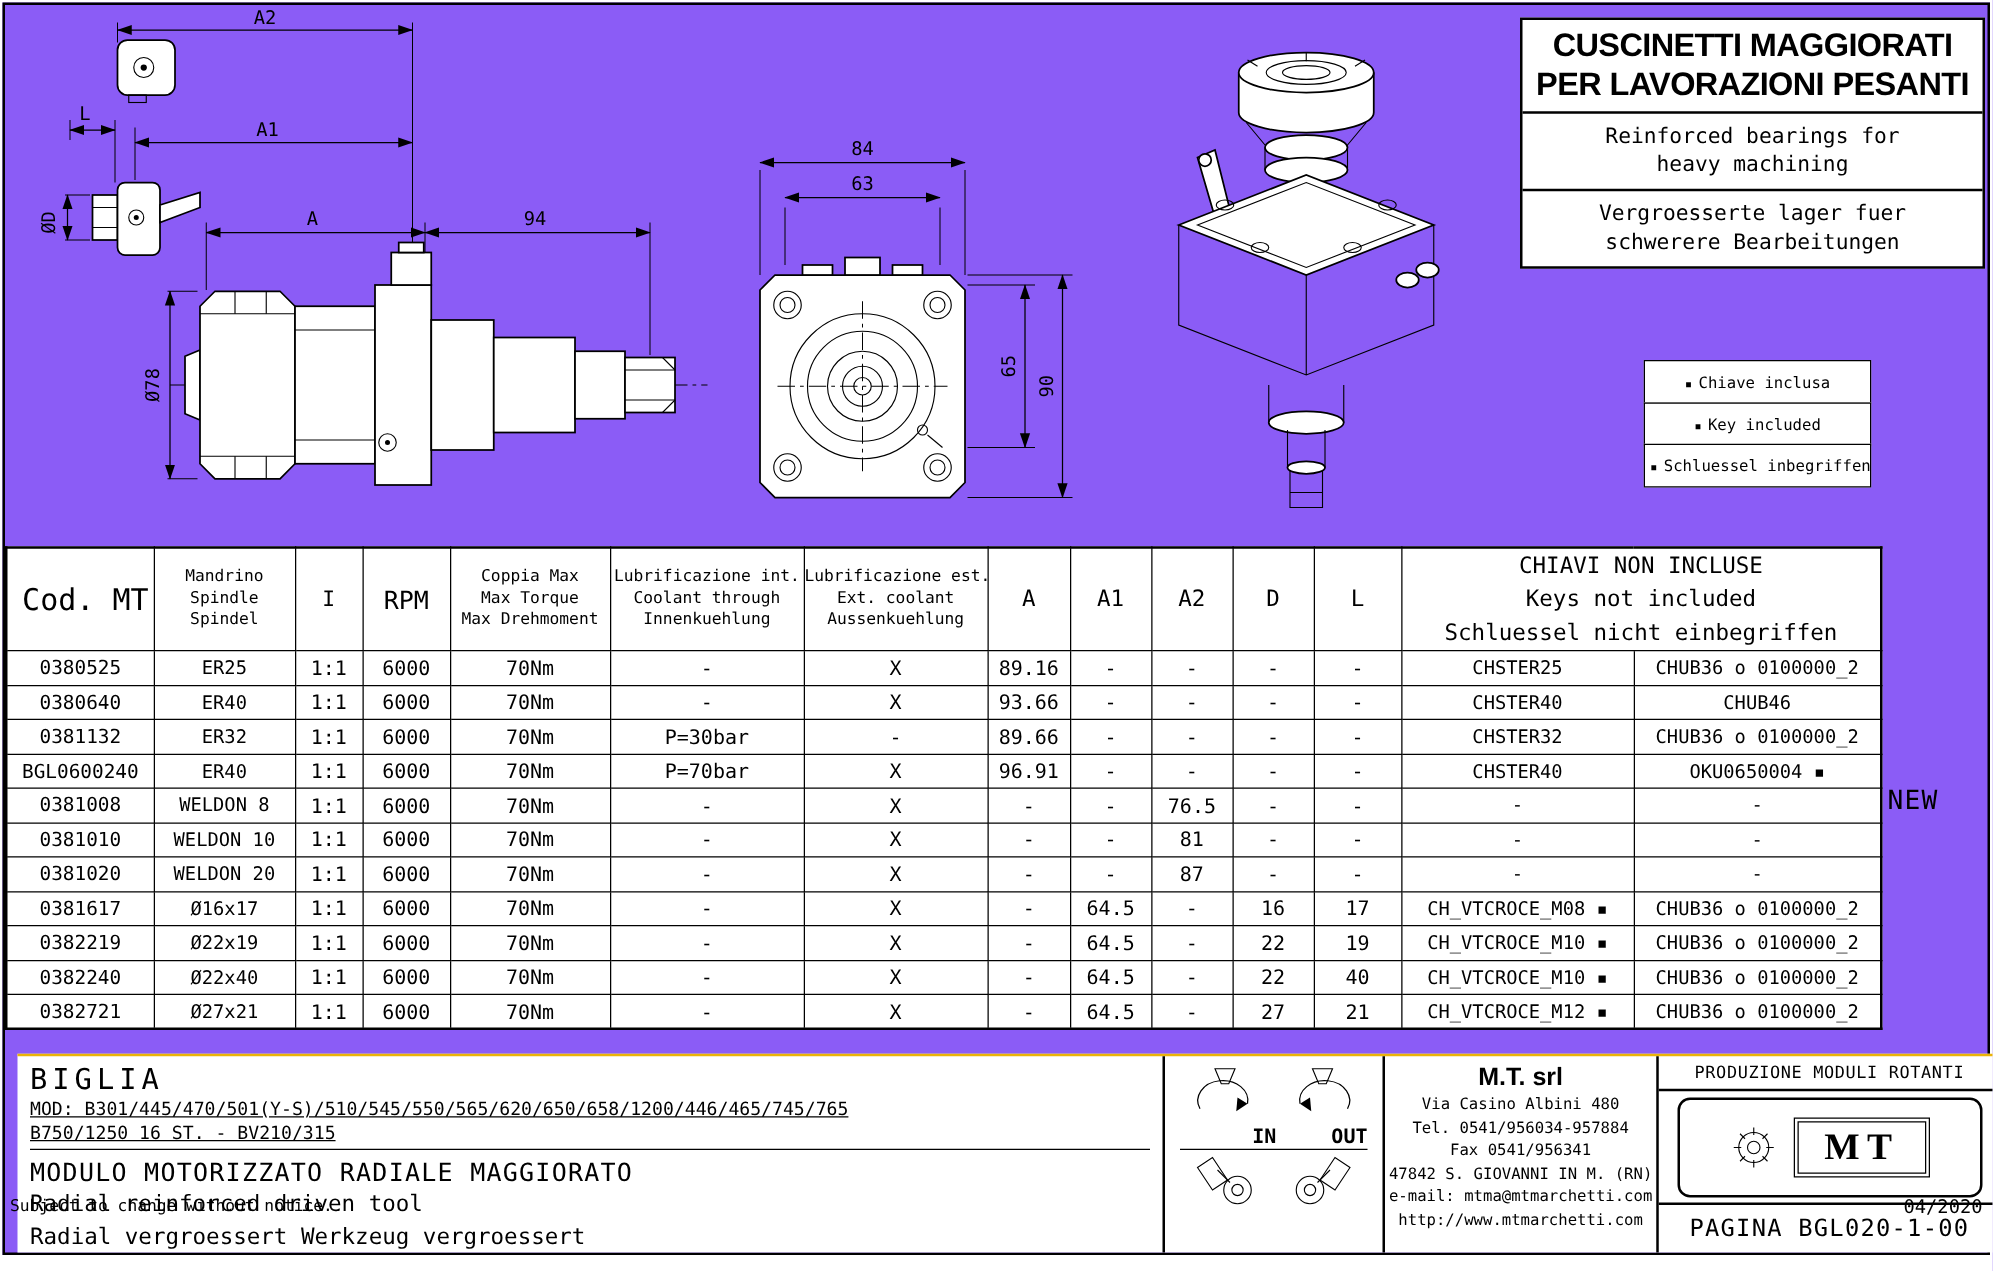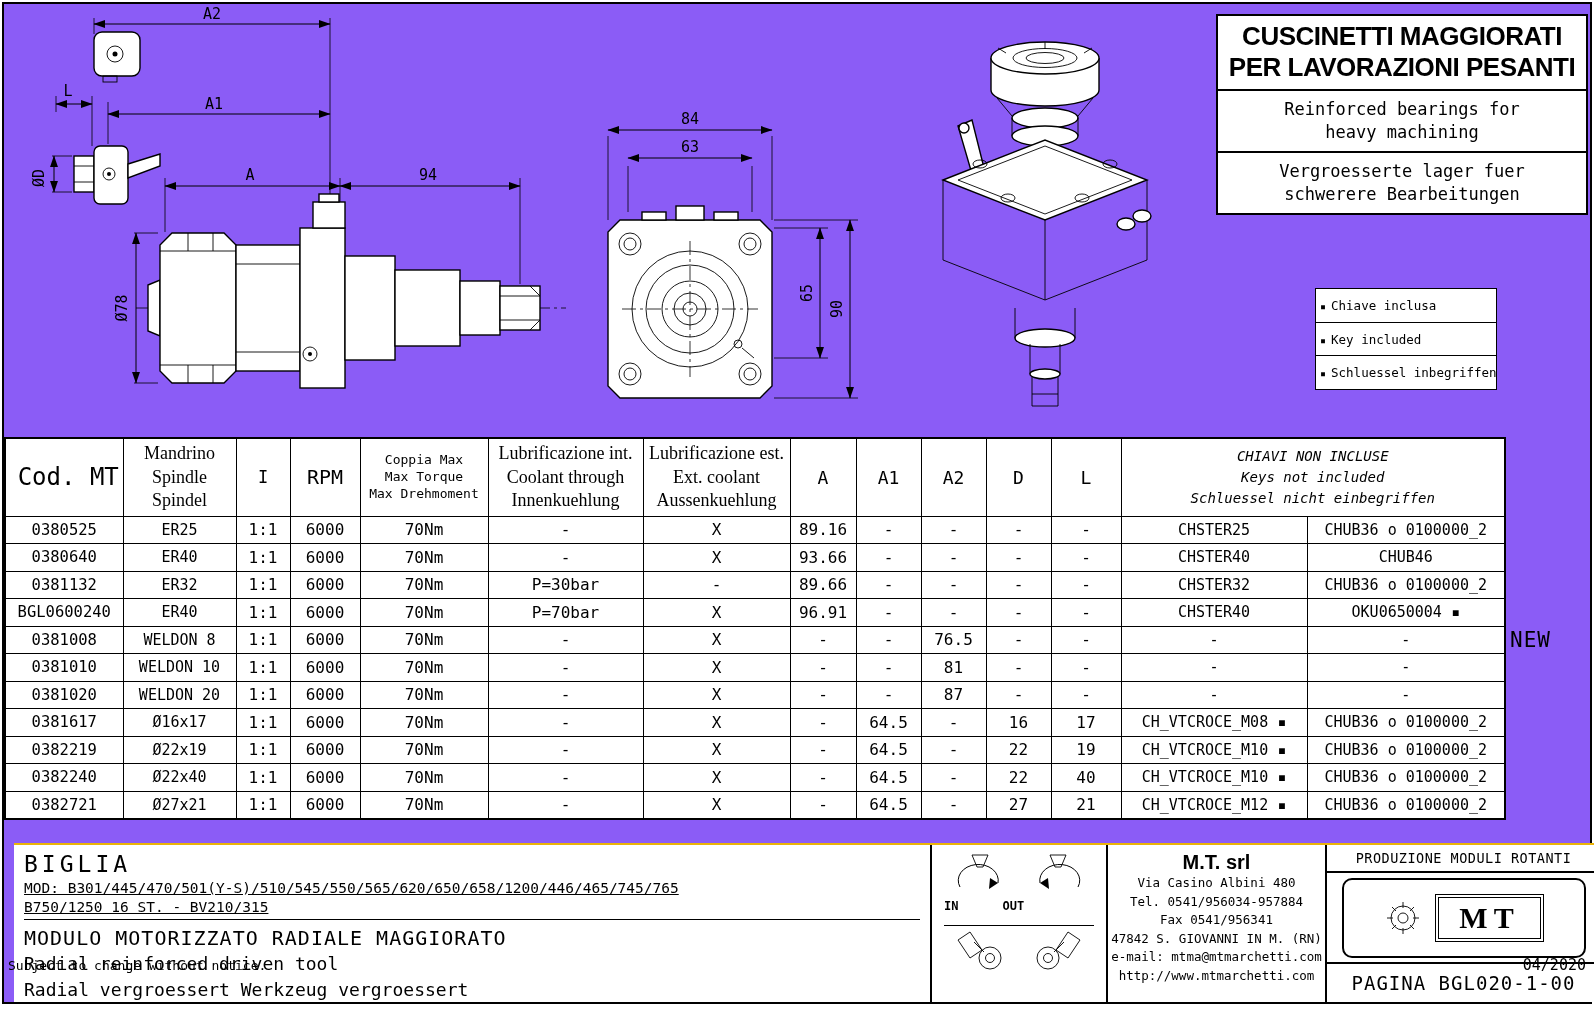--- a/index.html
+++ b/index.html
@@ -26,59 +26,59 @@
   
   .title-box { position:absolute; left:1212px; top:10px; width:372px; border:2px solid #000; background:#fff; }
   .title-box .tb-it { padding:5px 2px 7px; text-align:center;
      font-family:"Liberation Sans", sans-serif; font-weight:bold; font-size:26px;
      letter-spacing:-0.5px; line-height:1.18; }
   .title-box .tb-en, .title-box .tb-de { border-top:2px solid #000; padding:7px 2px;
      text-align:center; font-size:17px; line-height:1.35; }
 
   .key-box { position:absolute; left:1311px; top:284px; width:182px; }
   .key-box .key-row { border:1.5px solid #000; margin-top:-1.5px; padding:9px 4px;
-     font-size:12.5px; background:#fff; white-space:nowrap; }
+     text-align:center; font-size:12.5px; background:#fff; white-space:nowrap; }
   .key-box .key-row:first-child { margin-top:0; }
   .key-box .bullet { font-size:10px; margin-right:5px; }
 
   
   .data-table { position:absolute; left:0; top:433px; width:1500px;
      border-collapse:collapse; table-layout:fixed; background:#fff; border:2px solid #000; }
   .data-table th, .data-table td { border:1px solid #000; text-align:center;
      vertical-align:middle; overflow:hidden; white-space:nowrap; }
   .data-table th { height:78px; font-weight:normal; }
   .data-table td { height:27.5px; font-size:16px; }
   .h-cod  { font-size:24px; text-align:left; padding-left:8px; }
-  .h-3l div  { font-size:18px; line-height:1.3;font-family:Liberation Serif, serif; }
+  .h-3l div  { font-size:13px; line-height:1.3; }
   .h-3l13 div{ font-size:13px;   line-height:1.3; }
   .h-mid  { font-size:17px; }
   .h-rpm  { font-size:20px; }
   .h-dim  { font-size:18px; }
-  .h-keys div { font-size:14px; line-height:1.5;font-style:italic; }
+  .h-keys div { font-size:18px; line-height:1.5; }
   td.col-cod { font-size:15.5px; }
   td.col-spindle, td.col-key1, td.col-key2 { font-size:15px; }
 
   .new-label { position:absolute; left:1506px; top:624px; font-size:21px; letter-spacing:1px; }
 
   
   .bottom { position:absolute; left:10px; top:839px; width:1586px; height:159px;
             border-top:2px solid #eab308; display:flex; background:#fff; }
   .bottom > div { height:100%; }
   .b-left { width:916px; padding:4px 10px 0; }
   .b-brand { font-size:23px; letter-spacing:4px; line-height:30px; }
   .b-mods  { border-bottom:1.5px solid #000; padding-bottom:2px; }
   .b-mods div { font-size:14.5px; line-height:19px; text-decoration:underline; }
   .b-desc-it { font-size:20px; letter-spacing:1px; margin-top:5px; line-height:26px; }
   .b-desc { font-size:18px; line-height:26px; }
 
   .b-icons { width:176px; border-left:2px solid #000; display:flex; flex-direction:column;
              align-items:center; padding-top:4px; }
   .b-icons .icons-row { display:flex; gap:10px; }
   .b-icons .labels-row { display:flex; gap:44px; border-bottom:1px solid #000; width:150px;
-             justify-content:flex-start; font-size:12px; font-weight:bold; padding-bottom:12px; }
+             justify-content:flex-end; font-size:16px; font-weight:bold; padding-bottom:1px; }
   .b-icons svg { position:static; }
 
   .b-company { width:219px; border-left:2px solid #000; text-align:center; padding-top:6px; }
   .b-company .c-name { font-size:20px; font-weight:bold; font-family:"Liberation Sans", sans-serif; }
   .b-company .c-line { font-size:12.5px; line-height:18.5px; white-space:nowrap; }
 
   .b-right { width:275px; border-left:2px solid #000; display:flex; flex-direction:column; }
   .b-prod { font-size:13.5px; text-align:center; padding:5px 2px; border-bottom:2px solid #000;
             letter-spacing:0.5px; }
   .b-logo-wrap { flex:1; display:flex; align-items:center; justify-content:center; }

